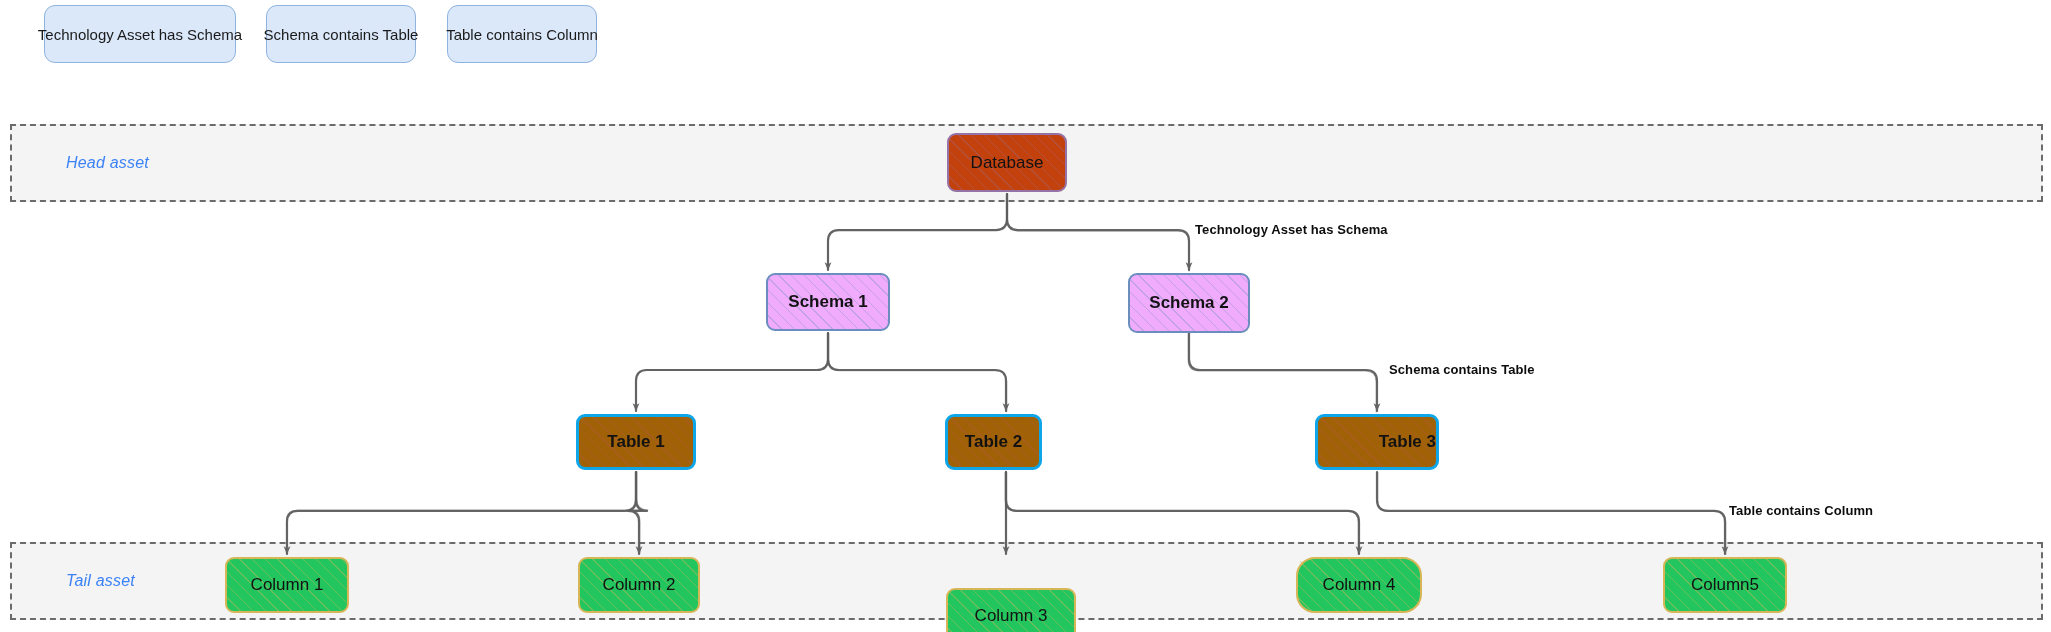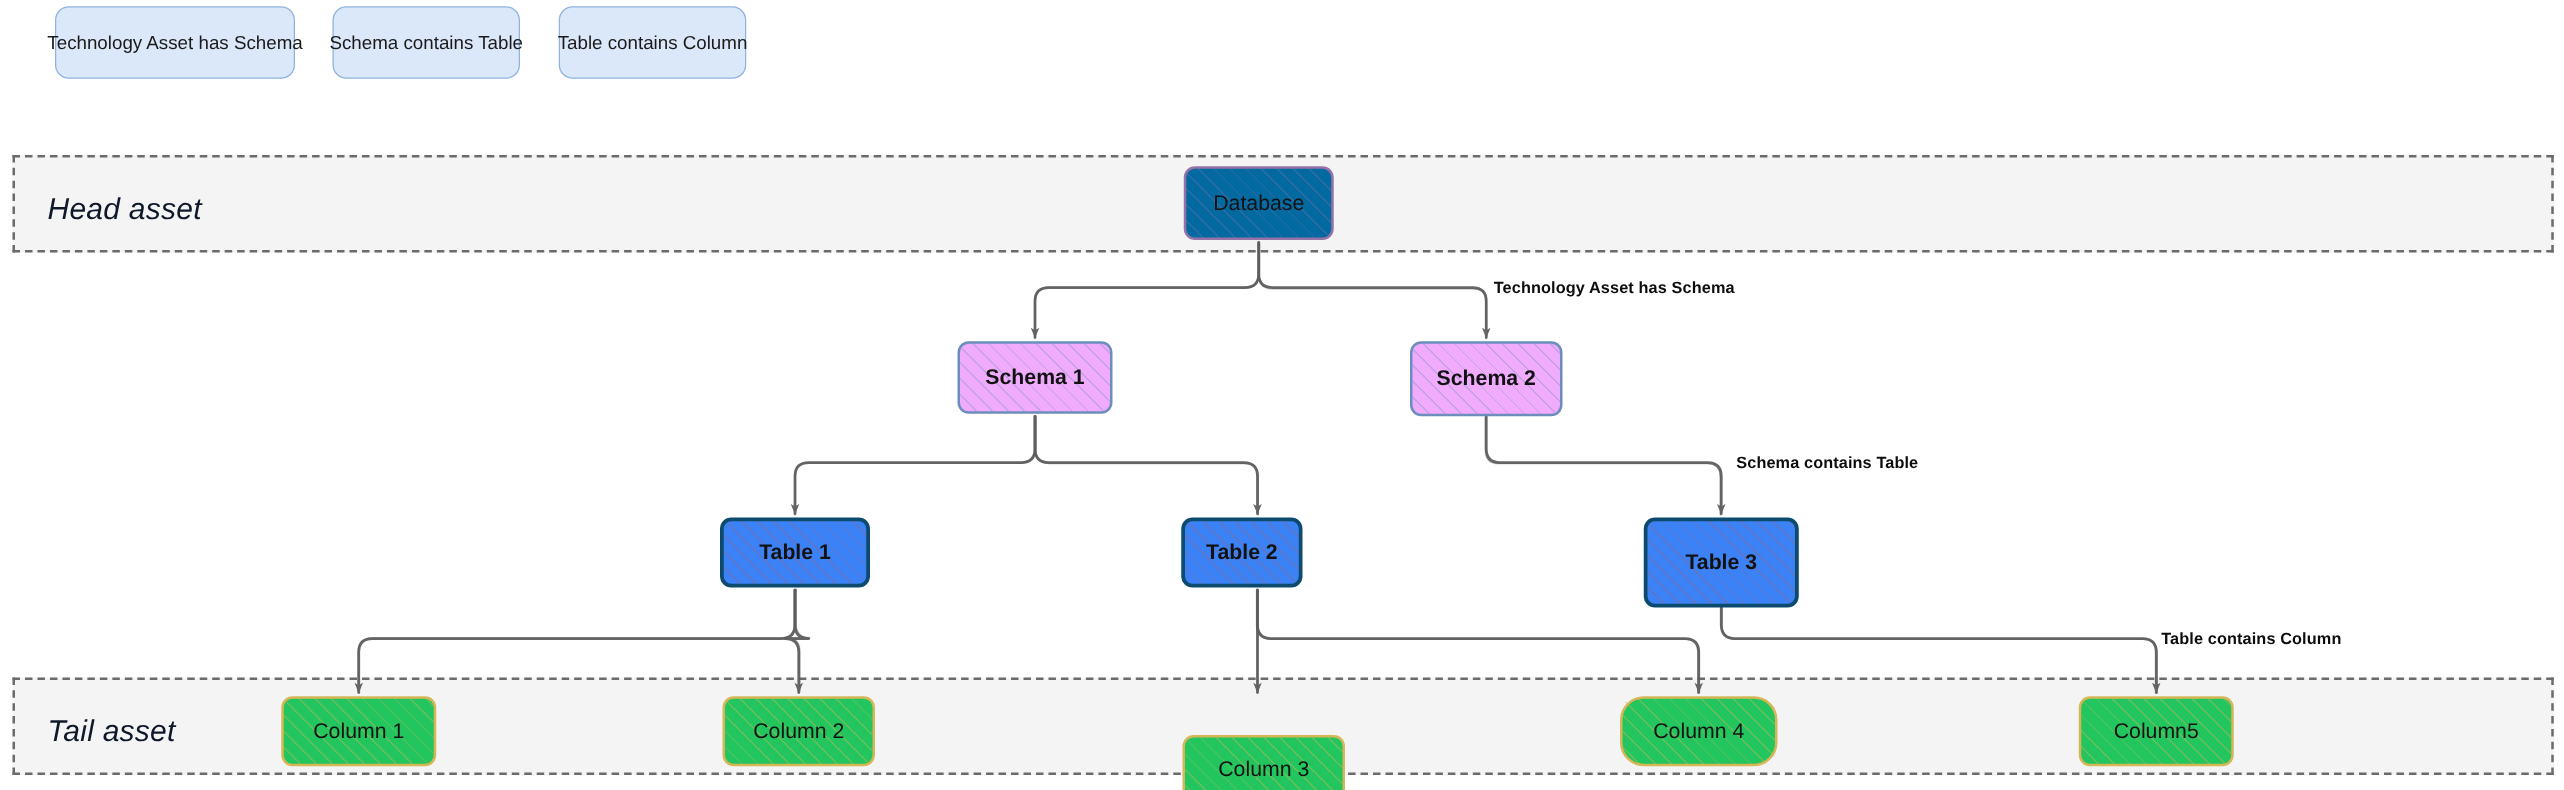--- a/index.html
+++ b/index.html
@@ -13,24 +13,25 @@
   
   .lane{
     position:absolute;
     background:#f4f4f4;
     border:2px dashed #6b6b6b;
     box-sizing:border-box;
   }
   .lane-label{
     position:absolute;
     font-style:italic;
-    font-size:24px;
-    color:#0f172a;
+    font-size:16px;
+    color:#3b82f6;
     white-space:nowrap;
     letter-spacing:.2px;
+    margin-left:28px;
   }
 
   
   .legend-chip{
     position:absolute;
     box-sizing:border-box;
     background:#dbe8fa;
     border:1px solid #8fb3de;
     border-radius:11px;
     display:flex;align-items:center;justify-content:center;
@@ -49,31 +50,31 @@
     font-size:17px;
     color:#121212;
     z-index:4;
   }
   .node .lbl{position:relative;z-index:3;}
   .node .hatch{
     position:absolute;left:0;top:0;right:0;bottom:0;
     border-radius:8px;z-index:1;
   }
 
-  .node.db{border:2.4px solid #9673a6;background:#0369a1;justify-content:center;}
+  .node.db{border:2.4px solid #9673a6;background:#c2410c;justify-content:center;}
   .node.db .hatch{
     background:repeating-linear-gradient(45deg,
       rgba(150,115,166,.30) 0 1px, rgba(0,0,0,0) 1px 9px);
   }
   .node.schema{border:2.6px solid #6c8ebf;background:#f0abfc;font-weight:bold;}
   .node.schema .hatch{
     background:repeating-linear-gradient(45deg,
       rgba(108,142,191,.34) 0 1px, rgba(0,0,0,0) 1px 9px);
   }
-  .node.table{border:3px solid #0c4a6e;background:#3b82f6;font-weight:bold;}
+  .node.table{border:3px solid #0ea5e9;background:#a16207;font-weight:bold;}
   .node.table .hatch{
     background:repeating-linear-gradient(45deg,
       rgba(184,84,80,.32) 0 1px, rgba(0,0,0,0) 1px 9px);
   }
   .node.column{border:2.6px solid #d6b656;background:#22c55e;}
   .node.column .hatch{
     background:repeating-linear-gradient(45deg,
       rgba(214,182,86,.38) 0 1px, rgba(0,0,0,0) 1px 9px);
   }
 
@@ -148,21 +149,21 @@
     <span class="lbl">Schema 2</span>
   </div>
   <div class="node table" id="node-3" style="left: 576px; top: 414px; width: 120px; height: 56px;">
     <span class="hatch"></span>
     <span class="lbl">Table 1</span>
   </div>
   <div class="node table" id="node-4" style="left: 945px; top: 414px; width: 97px; height: 56px;">
     <span class="hatch"></span>
     <span class="lbl">Table 2</span>
   </div>
-  <div class="node table" id="node-5" style="left: 1315px; top: 414px; width: 124px; height: 72px;">
+  <div class="node table" id="node-5" style="left: 1315px; top: 414px; width: 124px; height: 56px; justify-content: flex-end;">
     <span class="hatch"></span>
     <span class="lbl">Table 3</span>
   </div>
   <div class="node column" id="node-6" style="left: 225px; top: 557px; width: 124px; height: 56px;">
     <span class="hatch"></span>
     <span class="lbl">Column 1</span>
   </div>
   <div class="node column" id="node-7" style="left: 578px; top: 557px; width: 122px; height: 56px;">
     <span class="hatch"></span>
     <span class="lbl">Column 2</span>

